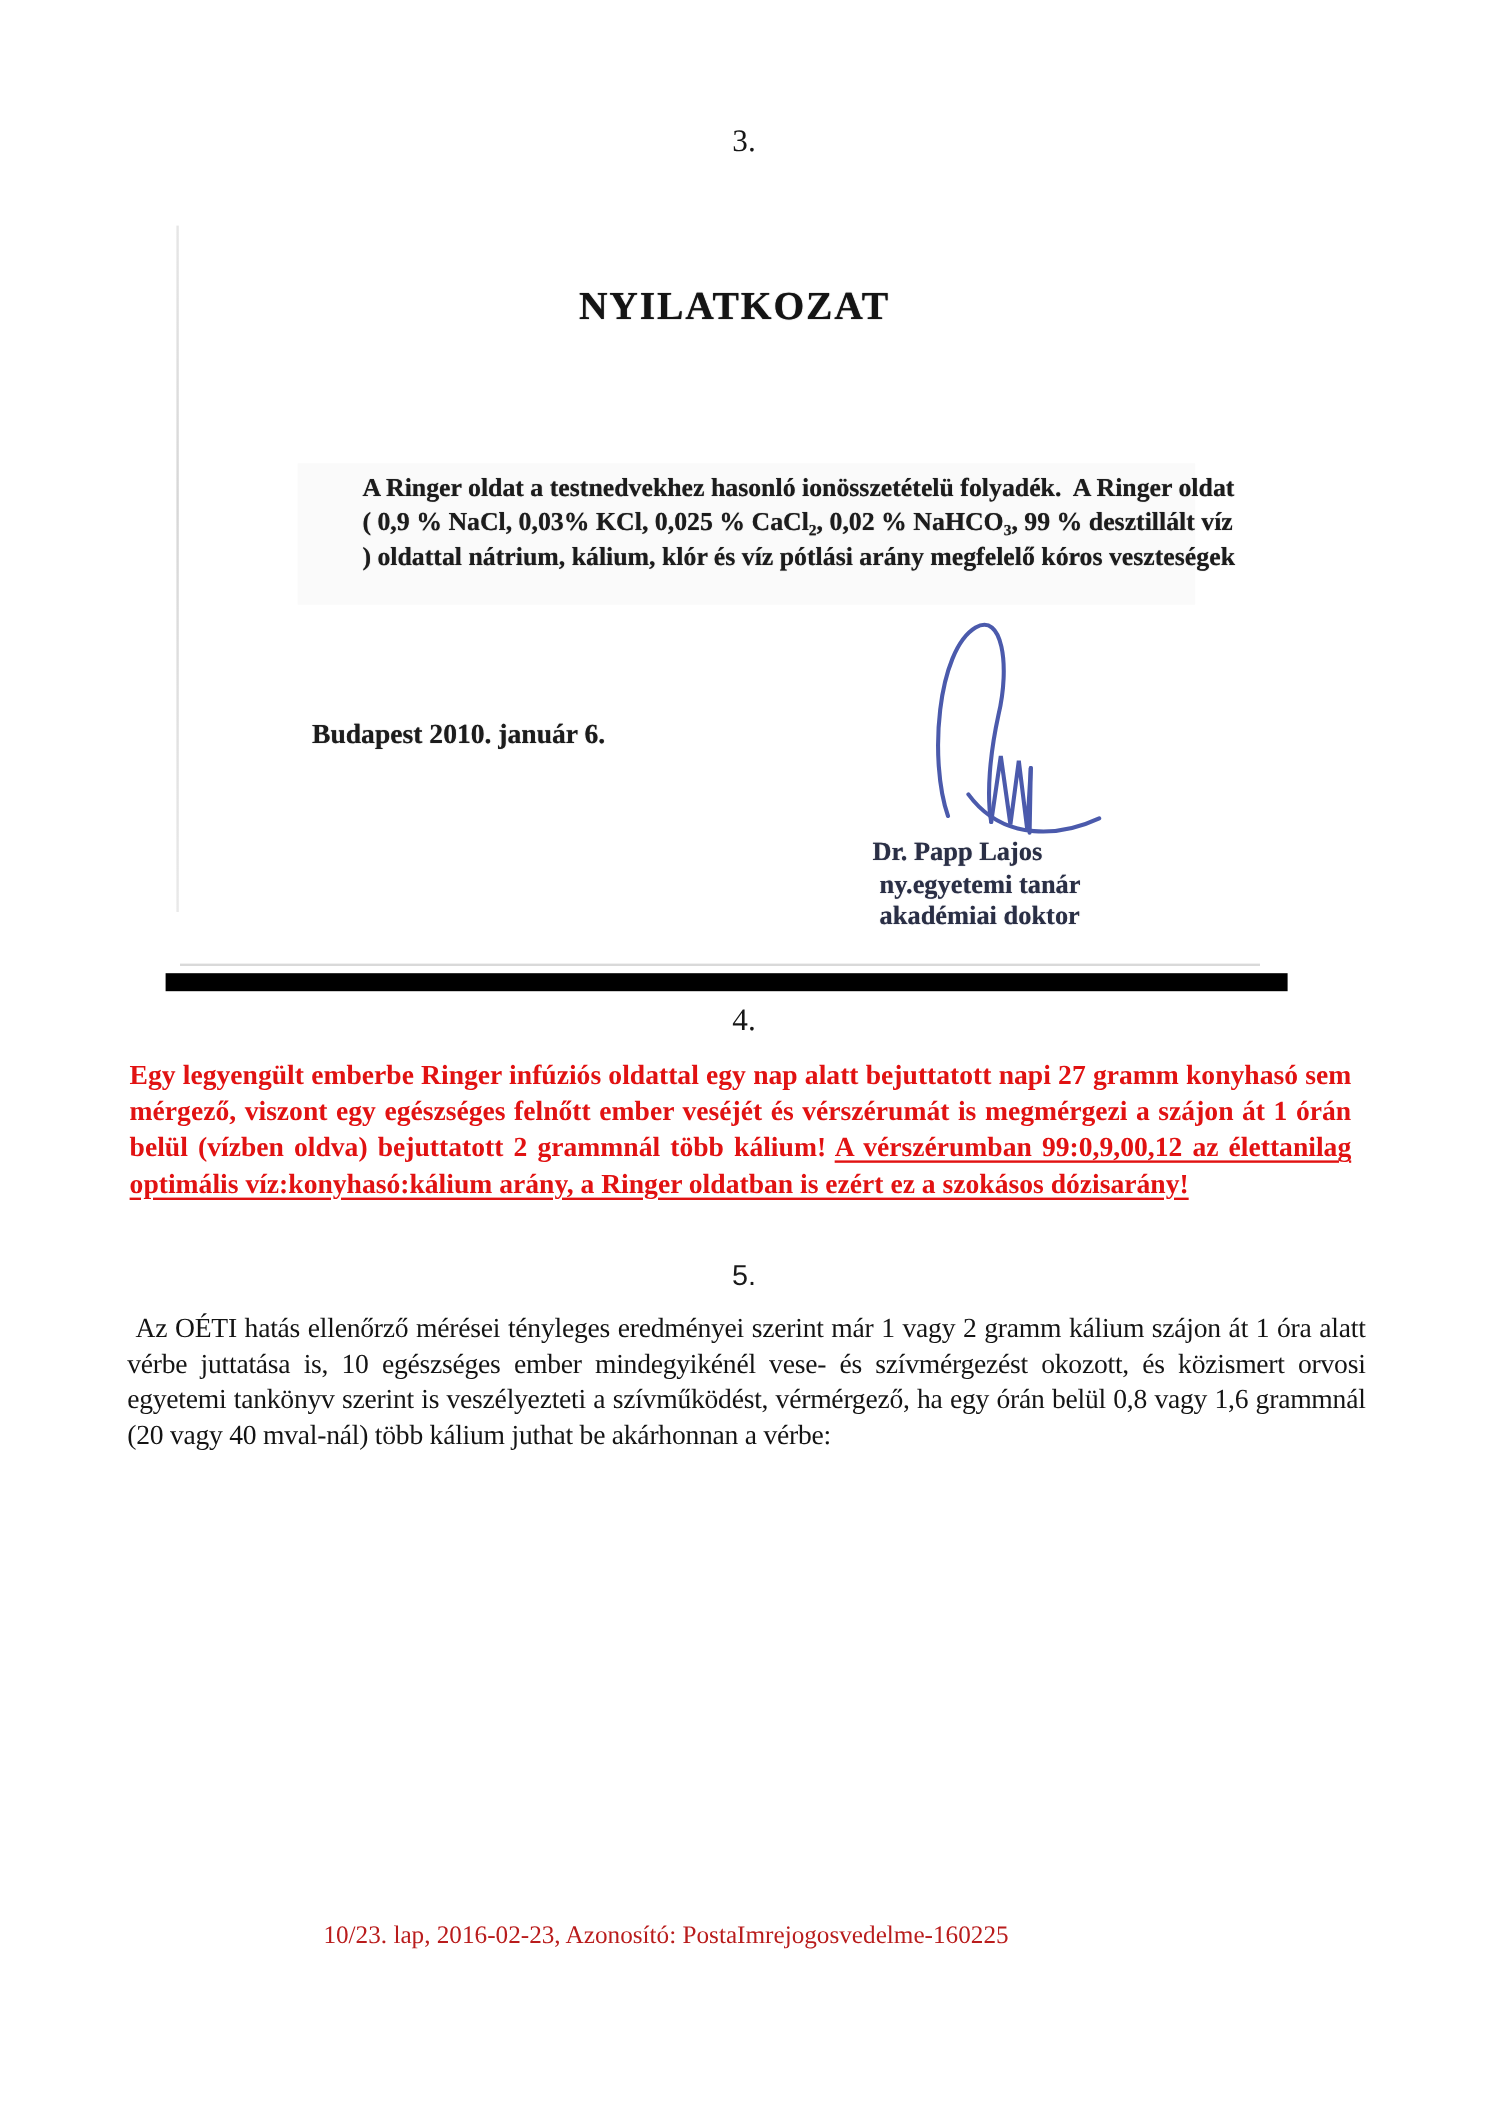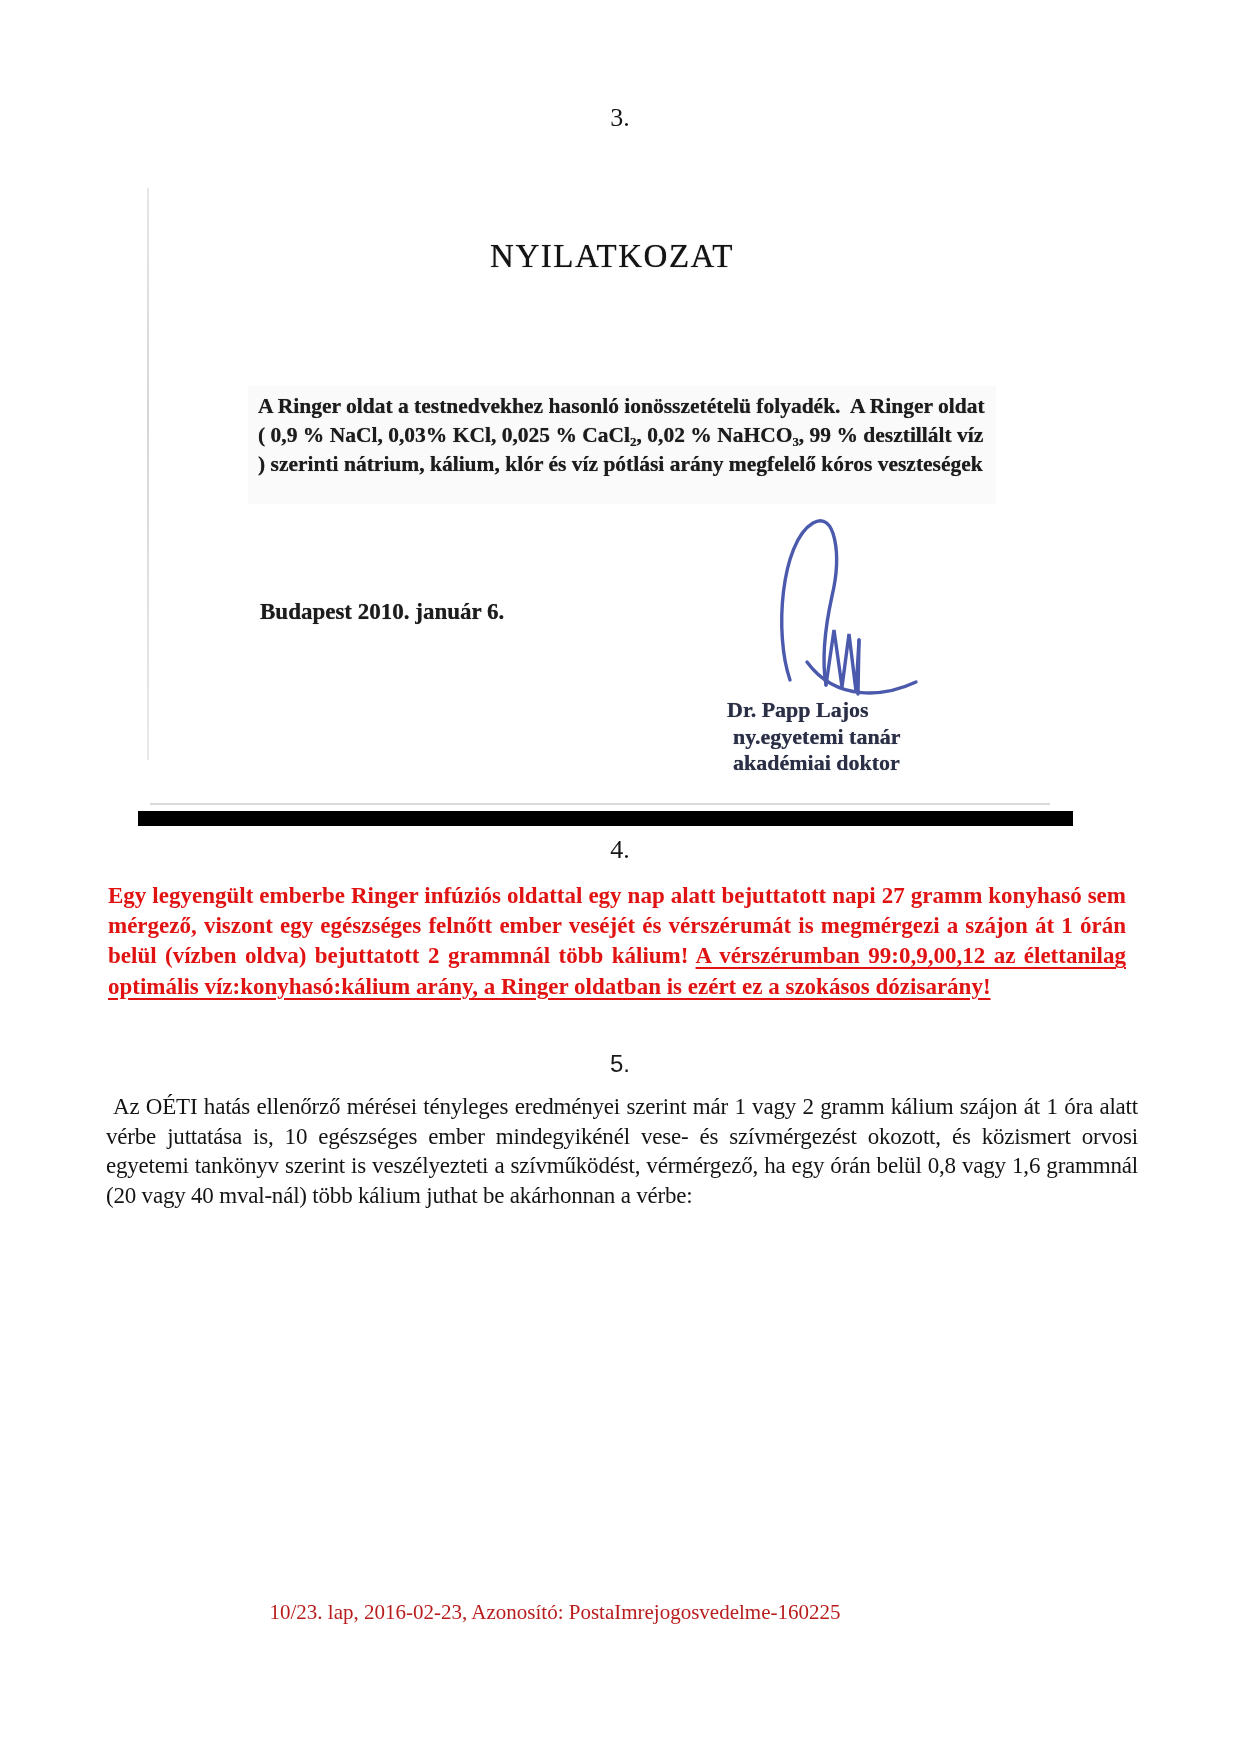--- a/index.html
+++ b/index.html
@@ -23,29 +23,30 @@
   .scan-edge {
     left:147px; top:188px; width:2px; height:572px;
     background:linear-gradient(#e6e6e6, #d7d7d7 40%, #e9e9e9);
   }
   .scan-shade {
     left:248px; top:386px; width:748px; height:118px;
     background:rgba(60,60,60,0.025);
   }
   .scan-title {
     left:0; top:238px; width:1224px; text-align:center;
-    font-size:33px; font-weight:400; letter-spacing:1.5px;
+    font-size:33px; font-weight:700; letter-spacing:1.5px;
     color:#141414;
     text-shadow:0 0 0.8px rgba(20,20,20,0.85);
   }
   .scan-body { left:258px; top:392px; width:745px; }
   .scan-line {
     font-size:21.5px; line-height:29px; font-weight:600;
     color:#1c1c1c; white-space:pre;
     text-shadow:0 0 0.7px rgba(25,25,25,0.75);
+    margin-left:44px;
   }
   .scan-date {
     left:260px; top:599px;
     font-size:23px; font-weight:600; color:#1c1c1c;
     text-shadow:0 0 0.7px rgba(25,25,25,0.75);
   }
   .sig-svg { left:752px; top:512px; }
   .sig-block { left:727px; top:681px;margin-top:16px; }
   .sig-line {
     font-size:22px; line-height:26.5px; font-weight:600;
@@ -97,21 +98,21 @@
 
   <div>
     <div class="abs scan-edge"></div>
     <div class="abs scan-shade"></div>
 
     <div class="abs scan-title">NYILATKOZAT</div>
 
     <div class="abs scan-body">
       <div class="scan-line">A Ringer oldat a testnedvekhez hasonló ionösszetételü folyadék.  A Ringer oldat</div>
       <div class="scan-line">( 0,9 % NaCl, 0,03% KCl, 0,025 % CaCl₂, 0,02 % NaHCO₃, 99 % desztillált víz</div>
-      <div class="scan-line">) szerinti nátrium, kálium, klór és víz pótlási arány megfelelő kóros veszteségek</div>
+      <div class="scan-line">) oldattal nátrium, kálium, klór és víz pótlási arány megfelelő kóros veszteségek</div>
     </div>
 
     <div class="abs scan-date">Budapest 2010. január 6.</div>
 
     <svg class="abs sig-svg" width="170" height="200" viewBox="0 0 170 200">
       <g fill="none" stroke="#3c4da5" stroke-width="3.4" stroke-linecap="round" opacity="0.92">
         <path d="M 38 168 C 22 122, 29 30, 61 11 C 83 -2, 90 42, 80 84 C 73 116, 70 150, 74 173"></path>
         <path d="M 74 173 L 82 118 L 90 175 L 97 122 L 104 179 L 107 128"></path>
         <path d="M 107 128 L 106 182"></path>
         <path d="M 55 150 C 85 191, 134 184, 164 170"></path>

